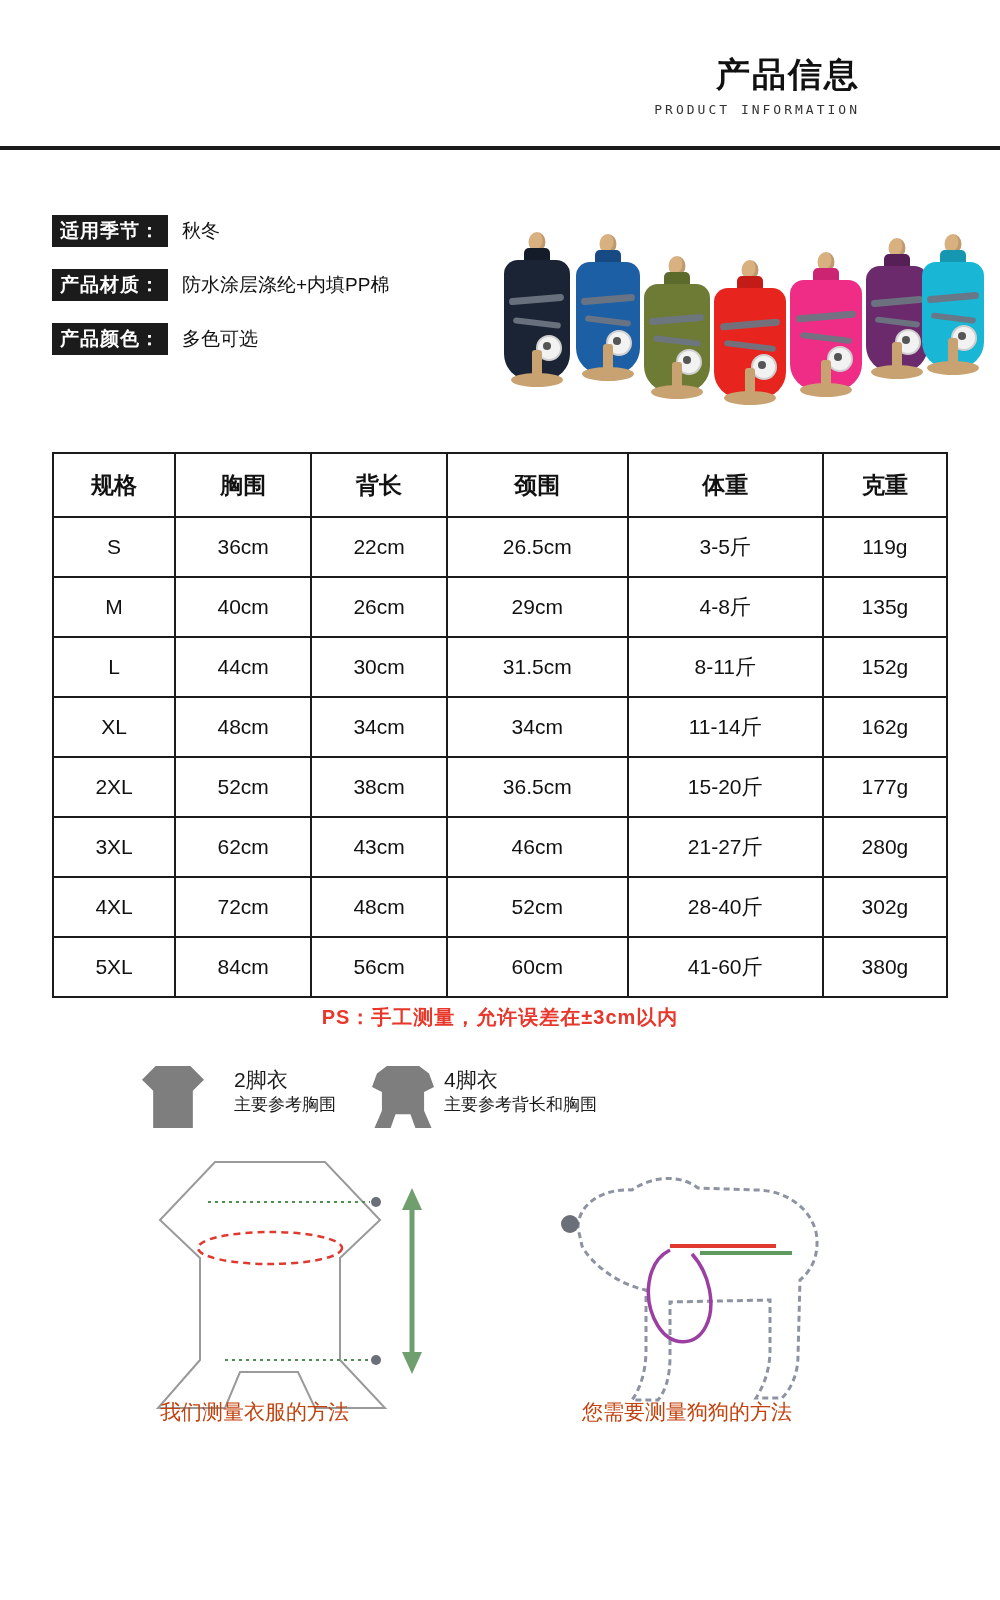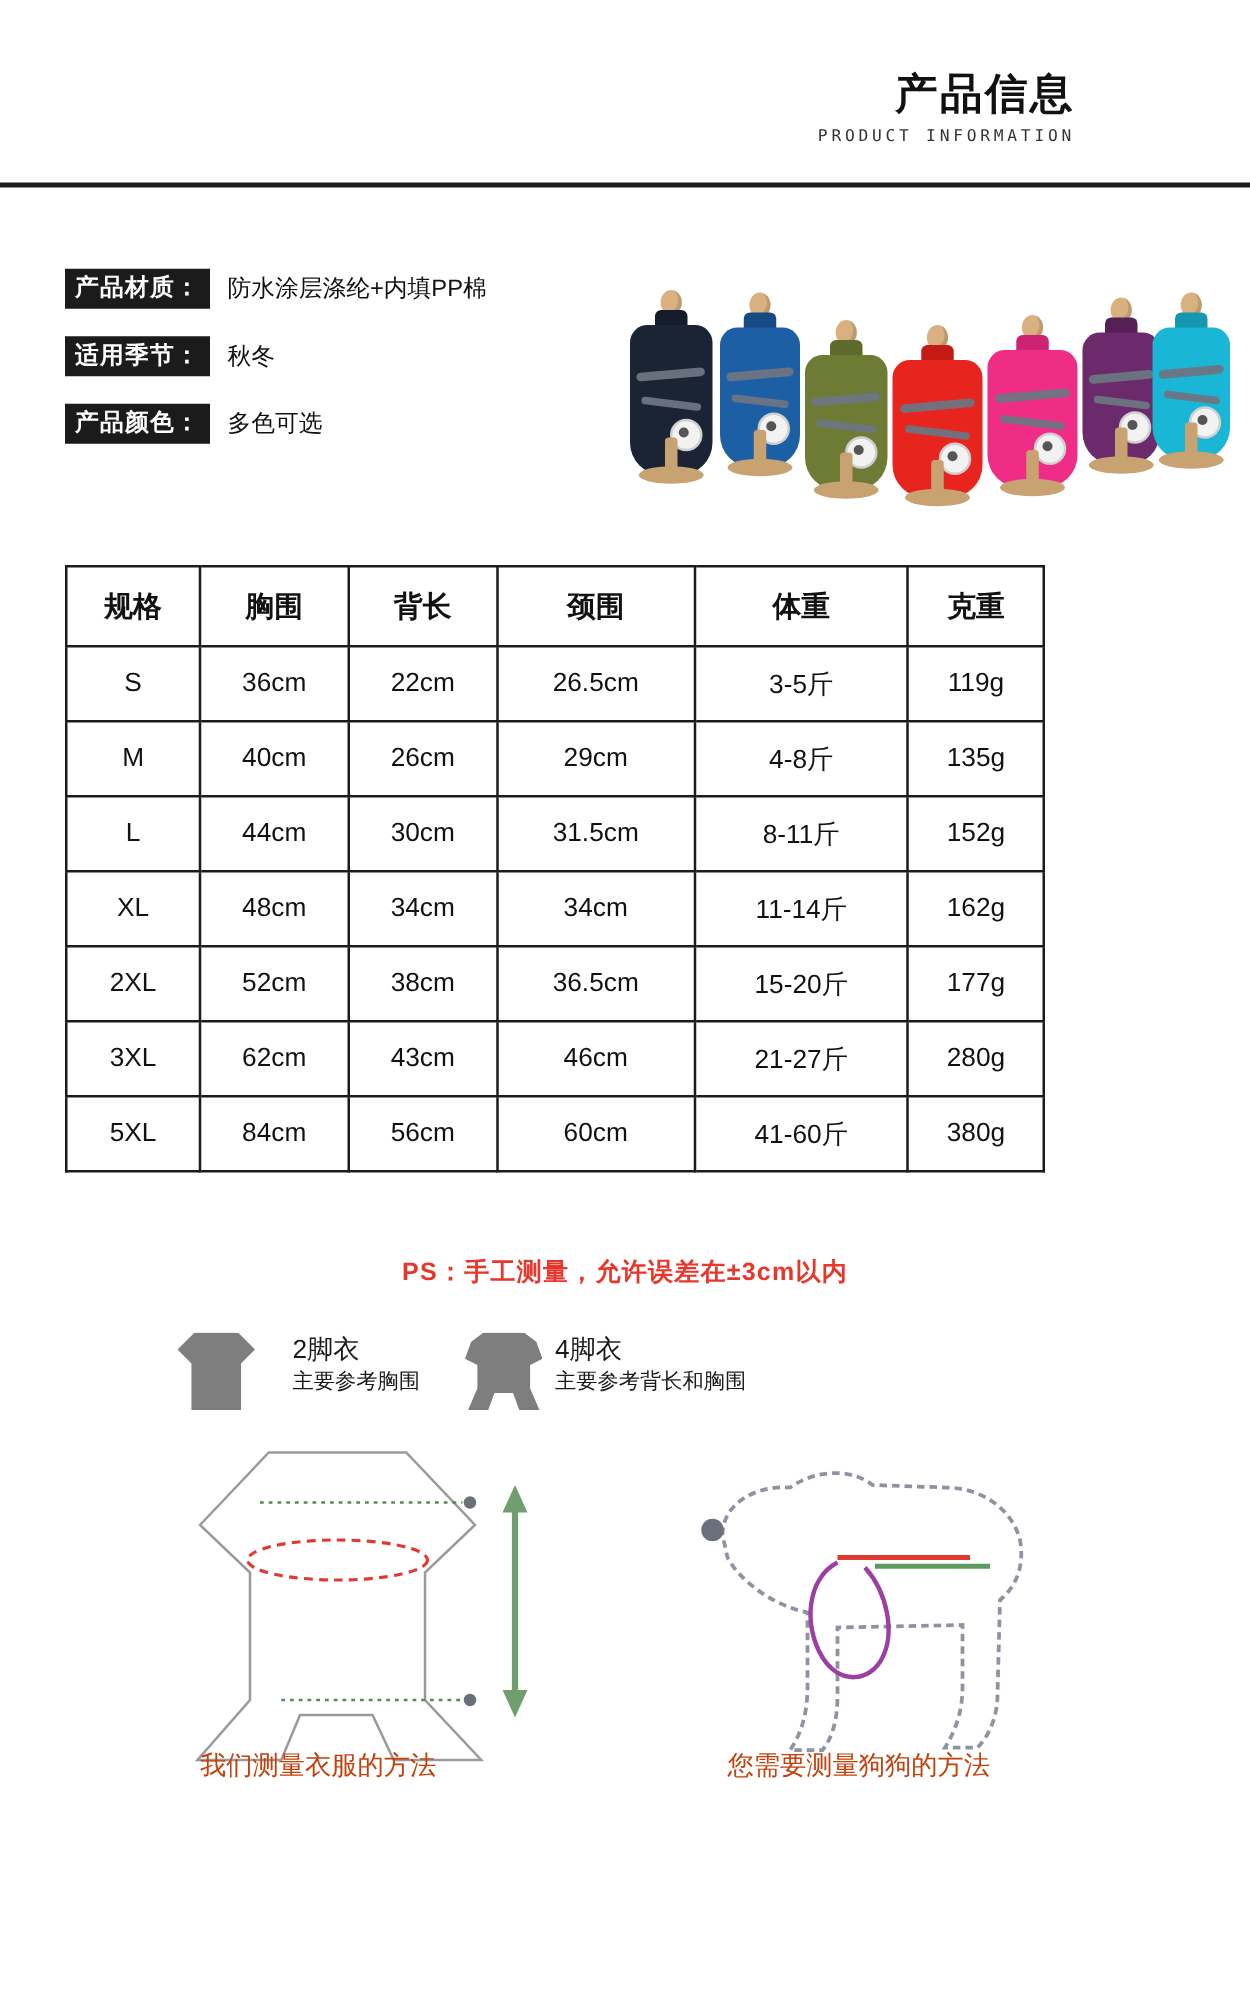--- a/index.html
+++ b/index.html
@@ -69,21 +69,21 @@
   .stand{
     position:absolute;left:50%;transform:translateX(-50%);bottom:0;
     width:10px;height:30px;background:#c9a271;border-radius:3px;
   }
   .stand:after{
     content:"";position:absolute;left:50%;transform:translateX(-50%);bottom:-7px;
     width:52px;height:14px;background:#c9a271;border-radius:50%;
   }
 
   
-  .table-wrap{position:absolute;left:52px;top:452px;width:784px;}
+  .table-wrap{position:absolute;left:52px;top:452px;width:896px;}
   table{border-collapse:collapse;width:100%;}
   th,td{
     border:2px solid #1b1b1b;text-align:center;
     font-size:21px;color:#111;height:58px;padding:0;
   }
   thead th{font-size:23px;font-weight:bold;height:62px;}
   td.num{font-size:21px;}
   .ps{
     position:absolute;left:0;right:0;top:1004px;text-align:center;
     color:#e8372a;font-size:20px;font-weight:bold;letter-spacing:1px;
@@ -117,26 +117,26 @@
 <body>
 
 <div class="header">
   <div class="header-title">产品信息</div>
   <div class="header-sub">PRODUCT INFORMATION</div>
   <div class="header-rule"></div>
 </div>
 
 <div class="info">
   <div class="info-row">
+    <span class="info-label">适用季节：</span>
+    <span class="info-value">秋冬</span>
+  </div>
+  <div class="info-row">
     <span class="info-label">产品材质：</span>
     <span class="info-value">防水涂层涤纶+内填PP棉</span>
-  </div>
-  <div class="info-row">
-    <span class="info-label">适用季节：</span>
-    <span class="info-value">秋冬</span>
   </div>
   <div class="info-row">
     <span class="info-label">产品颜色：</span>
     <span class="info-value">多色可选</span>
   </div>
 </div>
 
 <div class="photo">
 
   <div class="vest" style="left:14px;bottom:40px;width:66px;height:132px;">
@@ -270,20 +270,28 @@
         <td class="num">15-20斤</td>
         <td class="num">177g</td>
       </tr>
       <tr>
         <td>3XL</td>
         <td class="num">62cm</td>
         <td class="num">43cm</td>
         <td class="num">46cm</td>
         <td class="num">21-27斤</td>
         <td class="num">280g</td>
+      </tr>
+      <tr>
+        <td>4XL</td>
+        <td class="num">72cm</td>
+        <td class="num">48cm</td>
+        <td class="num">52cm</td>
+        <td class="num">28-40斤</td>
+        <td class="num">302g</td>
       </tr>
       <tr>
         <td>5XL</td>
         <td class="num">84cm</td>
         <td class="num">56cm</td>
         <td class="num">60cm</td>
         <td class="num">41-60斤</td>
         <td class="num">380g</td>
       </tr>
     </tbody>

